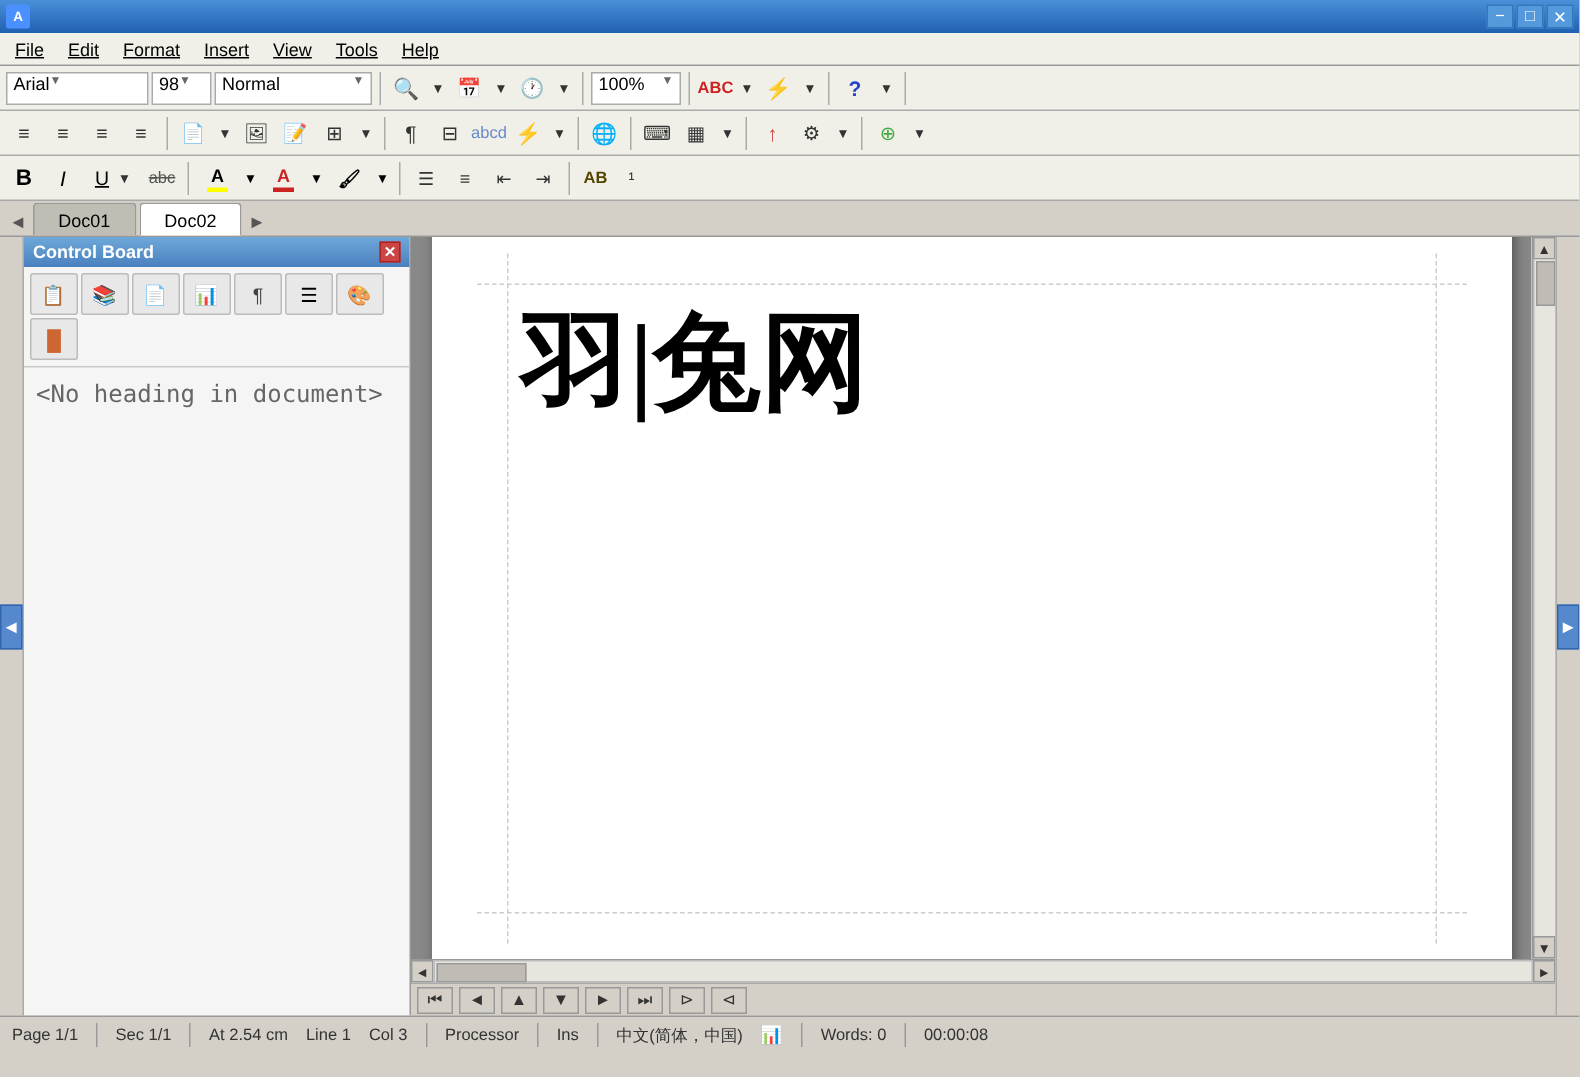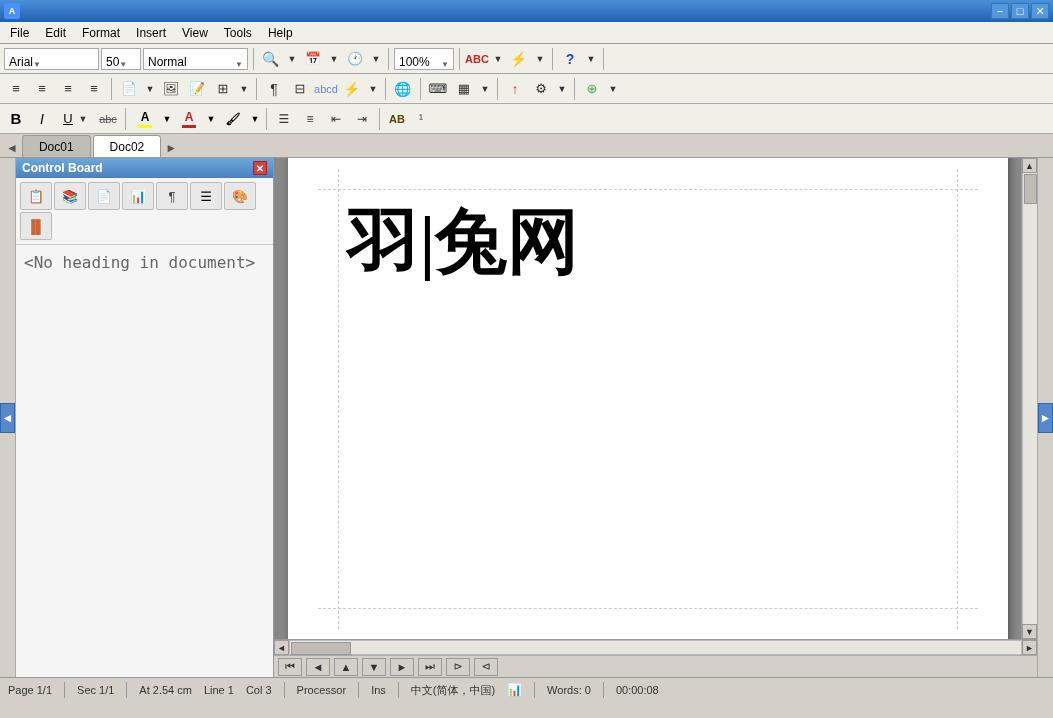--- a/index.html
+++ b/index.html
@@ -22,20 +22,21 @@
     .title-btn { width: 18px; height: 16px; background: #5599dd; border: 1px solid #3377bb; display: flex; align-items: center; justify-content: center; cursor: pointer; font-size: 11px; color: white; }
 
     
     #menubar {
       background: #f0f0e8;
       height: 22px;
       display: flex;
       align-items: center;
       padding: 0 2px;
       border-bottom: 1px solid #999;
+      text-decoration: underline;
     }
     .menu-item {
       padding: 2px 8px;
       cursor: pointer;
       font-size: 12px;
       color: #000;
       height: 20px;
       display: flex;
       align-items: center;
     }
@@ -59,21 +60,21 @@
       cursor: pointer; font-size: 12px; color: #333;
       border-radius: 2px;
       flex-shrink: 0;
     }
     .tb-sep { width: 1px; height: 22px; background: #aaa; margin: 0 3px; flex-shrink: 0; }
     .tb-dropdown {
       height: 22px;
       border: 1px solid #aaa;
       background: white;
       font-size: 12px;
-      display: flex; align-items: flex-end;
+      display: flex; align-items: flex-start;
       cursor: pointer;
       flex-shrink: 0;
     }
     .font-dropdown { width: 95px; padding: 0 4px; }
     .size-dropdown { width: 40px; padding: 0 4px; }
     .style-dropdown { width: 105px; padding: 0 4px; justify-content: space-between; }
     .dropdown-arrow { font-size: 8px; color: #666; }
 
     
     .fmt-btn {
@@ -323,21 +324,21 @@
 </div>
 
 <div class="toolbar" style="height:30px;">
 
   <div class="tb-dropdown font-dropdown">
     <span>Arial</span>
     <span class="dropdown-arrow">▼</span>
   </div>
 
   <div class="tb-dropdown size-dropdown">
-    <span>50</span>
+    <span>98</span>
     <span class="dropdown-arrow">▼</span>
   </div>
 
   <div class="tb-dropdown style-dropdown">
     <span>Normal</span>
     <span class="dropdown-arrow">▼</span>
   </div>
 
   <div class="tb-sep"></div>
 

